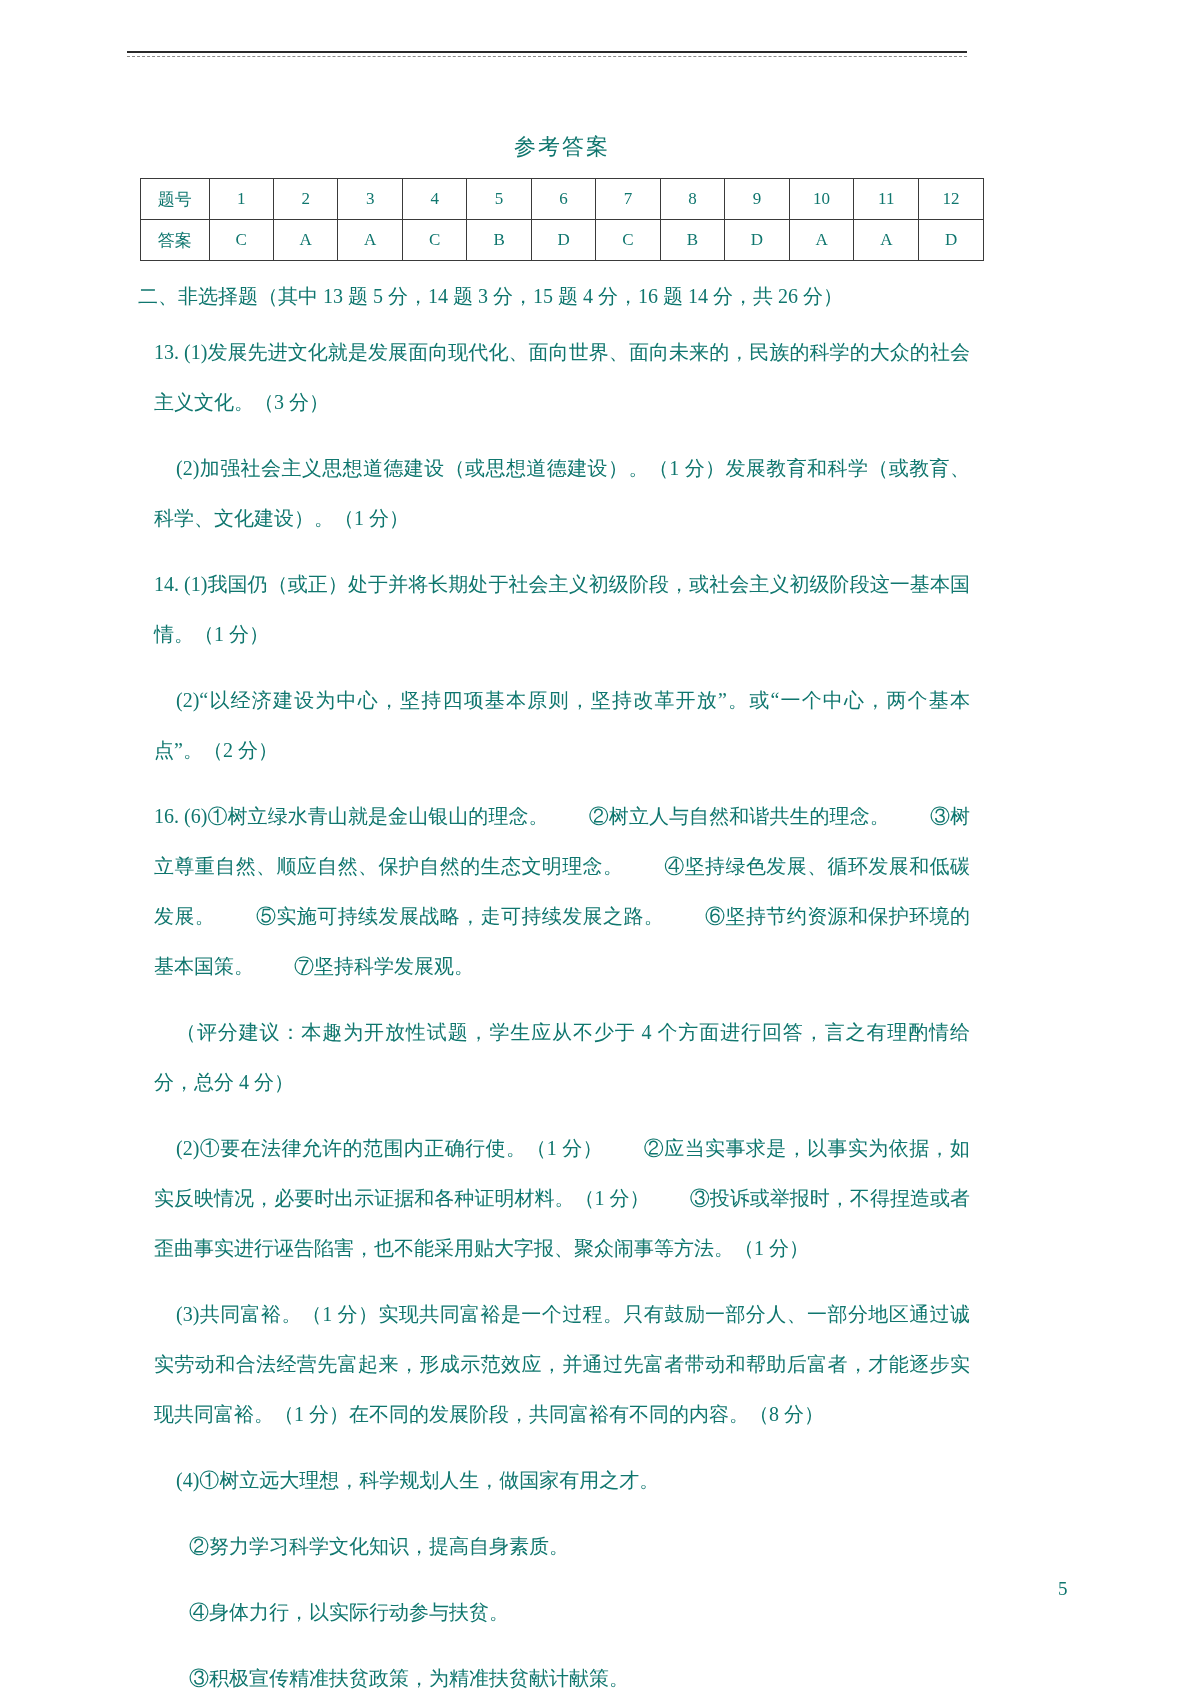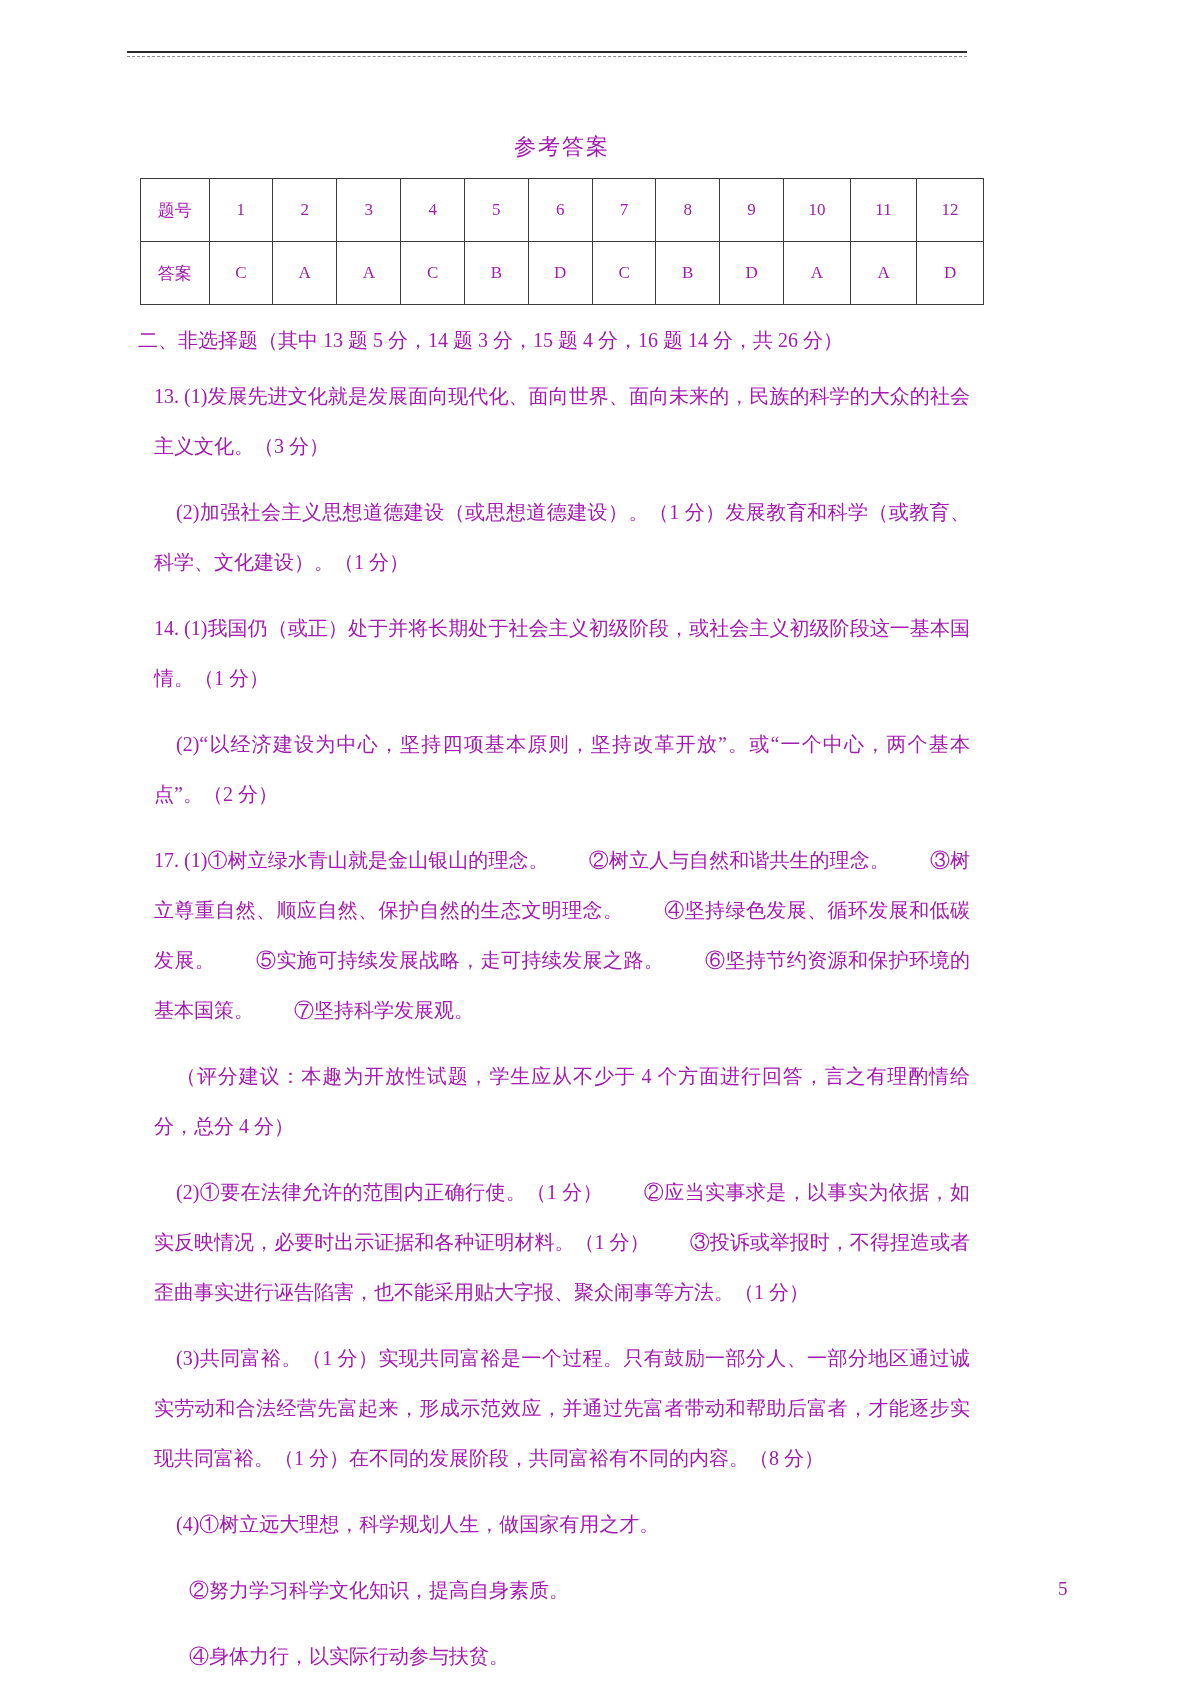--- a/index.html
+++ b/index.html
@@ -6,21 +6,21 @@
     margin: 0;
     padding: 0;
     background: #ffffff;
   }
   .page {
     position: relative;
     width: 1200px;
     height: 1698px;
     background: #ffffff;
     font-family: "Liberation Serif", "DejaVu Serif", serif;
-    color: #a21caf;
+    color: #0f766e;
     overflow: hidden;
   }
   .top-rule {
     position: absolute;
     left: 127px;
     top: 51px;
     width: 840px;
     height: 3px;
     border-top: 2px solid #2a2a2a;
     border-bottom: 1px dashed #8a8a8a;
@@ -49,21 +49,21 @@
     margin: 8px 2px 20px 2px;
     table-layout: fixed;
   }
   .answer-table td, .answer-table th {
     border: 1px solid #3a3a3a;
     text-align: center;
     vertical-align: middle;
     height: 32px;
     font-size: 17px;
     font-weight: normal;
-    padding: 15px;
+    padding: 4px;
   }
   .answer-table .label-col { width: 62px; }
   .answer-table .num-col  { width: 58px; }
   .section2-heading {
     font-size: 20px;
     line-height: 30px;
     margin: 0 0 14px 0;
   }
   .body-text p {
     margin: 16px;
@@ -127,21 +127,21 @@
       </tbody>
     </table>
 
     <div class="section2-heading">二、非选择题（其中 13 题 5 分，14 题 3 分，15 题 4 分，16 题 14 分，共 26 分）</div>
 
     <div class="body-text">
       <p>13. (1)发展先进文化就是发展面向现代化、面向世界、面向未来的，民族的科学的大众的社会主义文化。（3 分）</p>
       <p class="indent-1">(2)加强社会主义思想道德建设（或思想道德建设）。（1 分）发展教育和科学（或教育、科学、文化建设）。（1 分）</p>
       <p>14. (1)我国仍（或正）处于并将长期处于社会主义初级阶段，或社会主义初级阶段这一基本国情。（1 分）</p>
       <p class="indent-1">(2)“以经济建设为中心，坚持四项基本原则，坚持改革开放”。或“一个中心，两个基本点”。（2 分）</p>
-      <p>17. (1)①树立绿水青山就是金山银山的理念。　　②树立人与自然和谐共生的理念。　　③树立尊重自然、顺应自然、保护自然的生态文明理念。　　④坚持绿色发展、循环发展和低碳发展。　　⑤实施可持续发展战略，走可持续发展之路。　　⑥坚持节约资源和保护环境的基本国策。　　⑦坚持科学发展观。</p>
+      <p>16. (6)①树立绿水青山就是金山银山的理念。　　②树立人与自然和谐共生的理念。　　③树立尊重自然、顺应自然、保护自然的生态文明理念。　　④坚持绿色发展、循环发展和低碳发展。　　⑤实施可持续发展战略，走可持续发展之路。　　⑥坚持节约资源和保护环境的基本国策。　　⑦坚持科学发展观。</p>
       <p class="indent-1">（评分建议：本趣为开放性试题，学生应从不少于 4 个方面进行回答，言之有理酌情给分，总分 4 分）</p>
       <p class="indent-1">(2)①要在法律允许的范围内正确行使。（1 分）　　②应当实事求是，以事实为依据，如实反映情况，必要时出示证据和各种证明材料。（1 分）　　③投诉或举报时，不得捏造或者歪曲事实进行诬告陷害，也不能采用贴大字报、聚众闹事等方法。（1 分）</p>
       <p class="indent-1">(3)共同富裕。（1 分）实现共同富裕是一个过程。只有鼓励一部分人、一部分地区通过诚实劳动和合法经营先富起来，形成示范效应，并通过先富者带动和帮助后富者，才能逐步实现共同富裕。（1 分）在不同的发展阶段，共同富裕有不同的内容。（8 分）</p>
       <p class="indent-1">(4)①树立远大理想，科学规划人生，做国家有用之才。</p>
       <p class="indent-2">②努力学习科学文化知识，提高自身素质。</p>
       <p class="indent-2">④身体力行，以实际行动参与扶贫。</p>
       <p class="indent-2">③积极宣传精准扶贫政策，为精准扶贫献计献策。</p>
     </div>
 
   </div>

